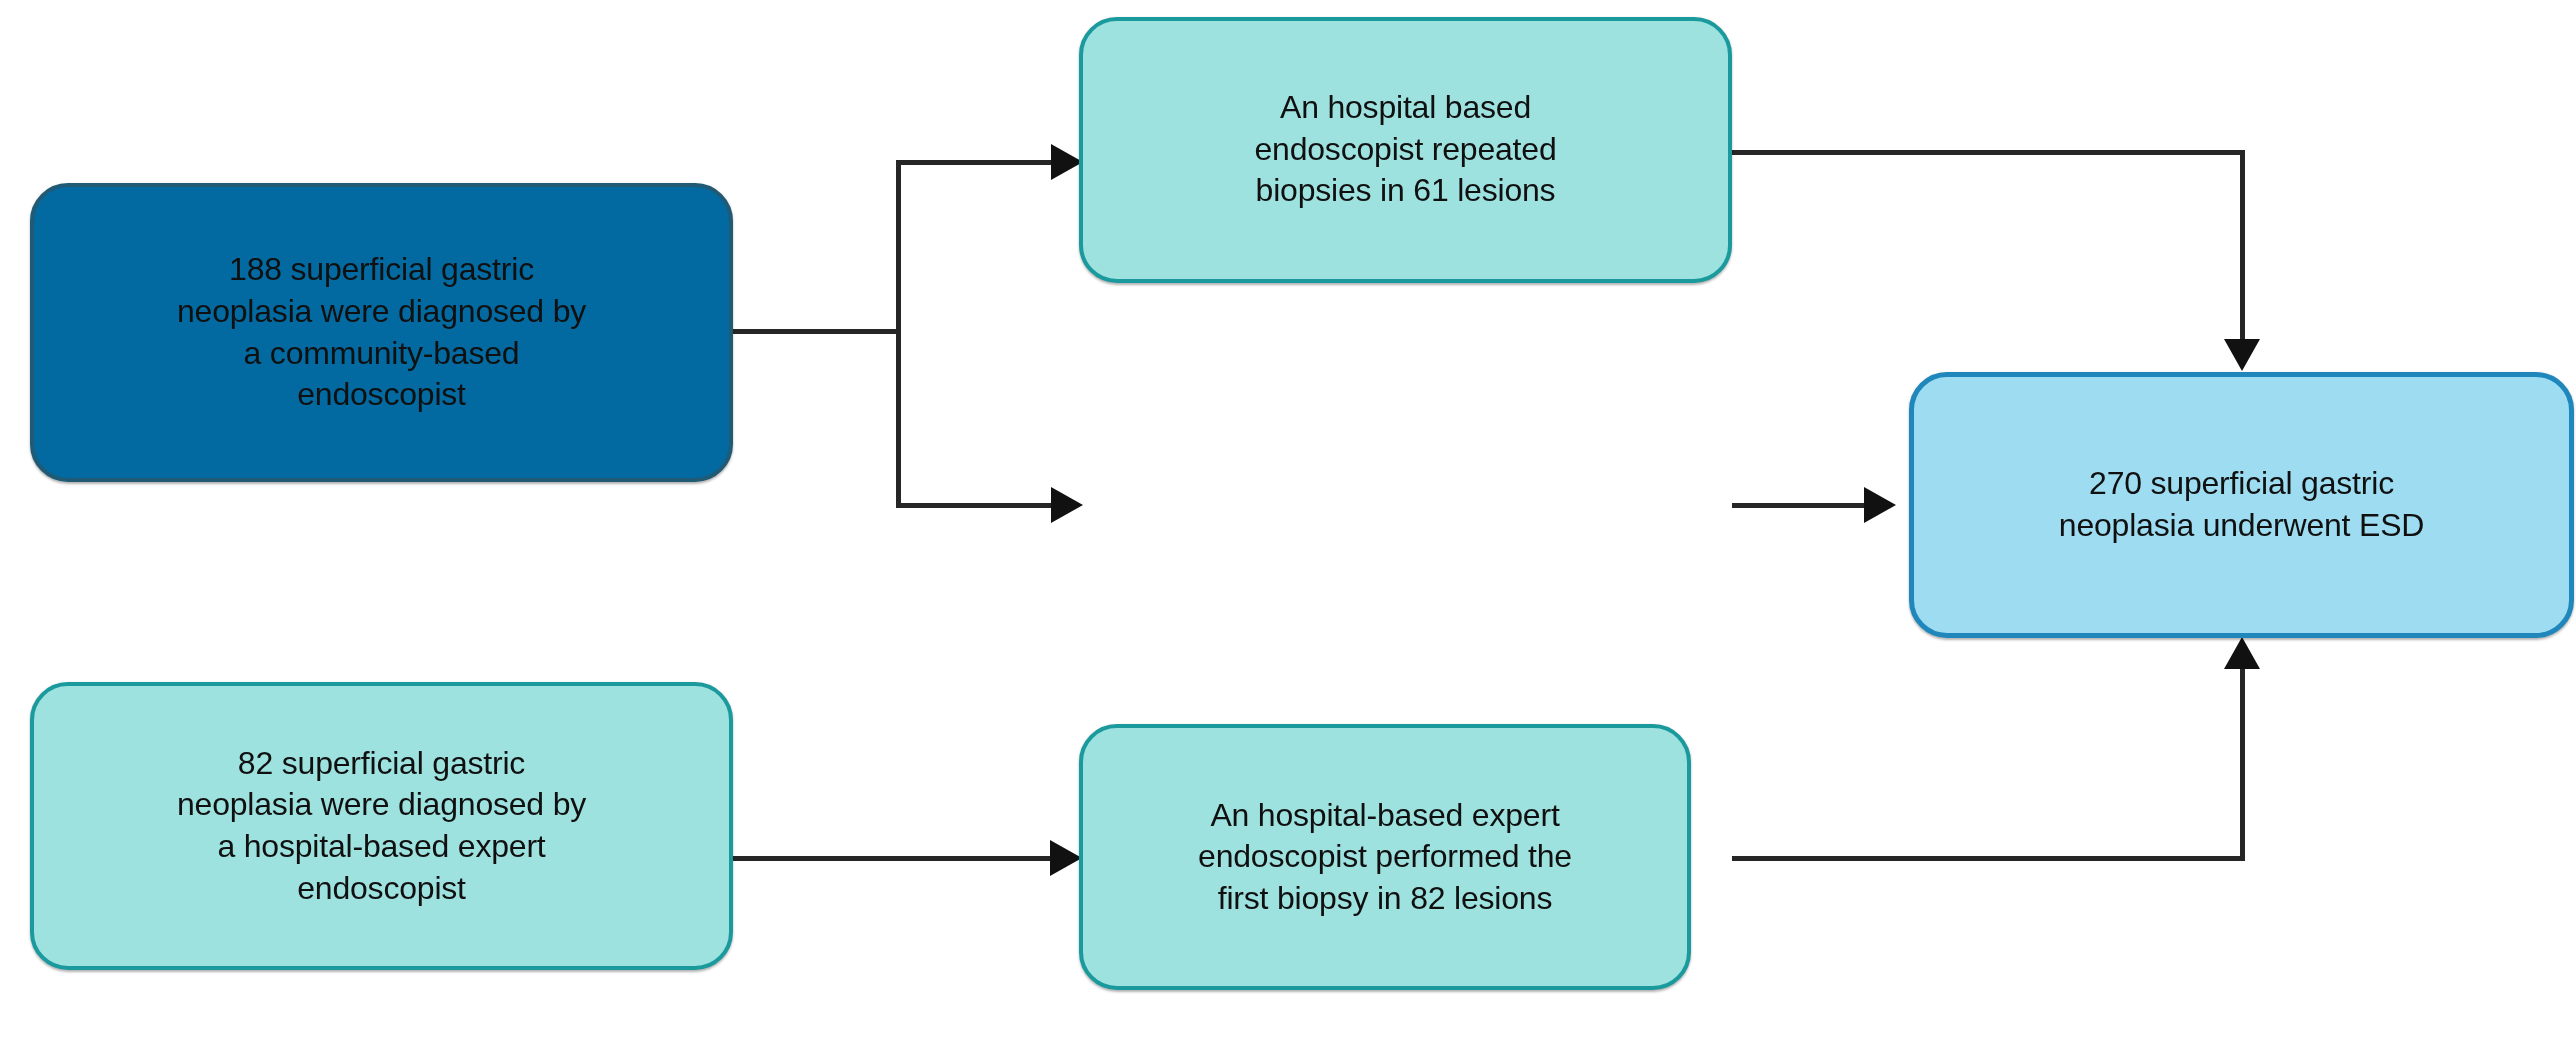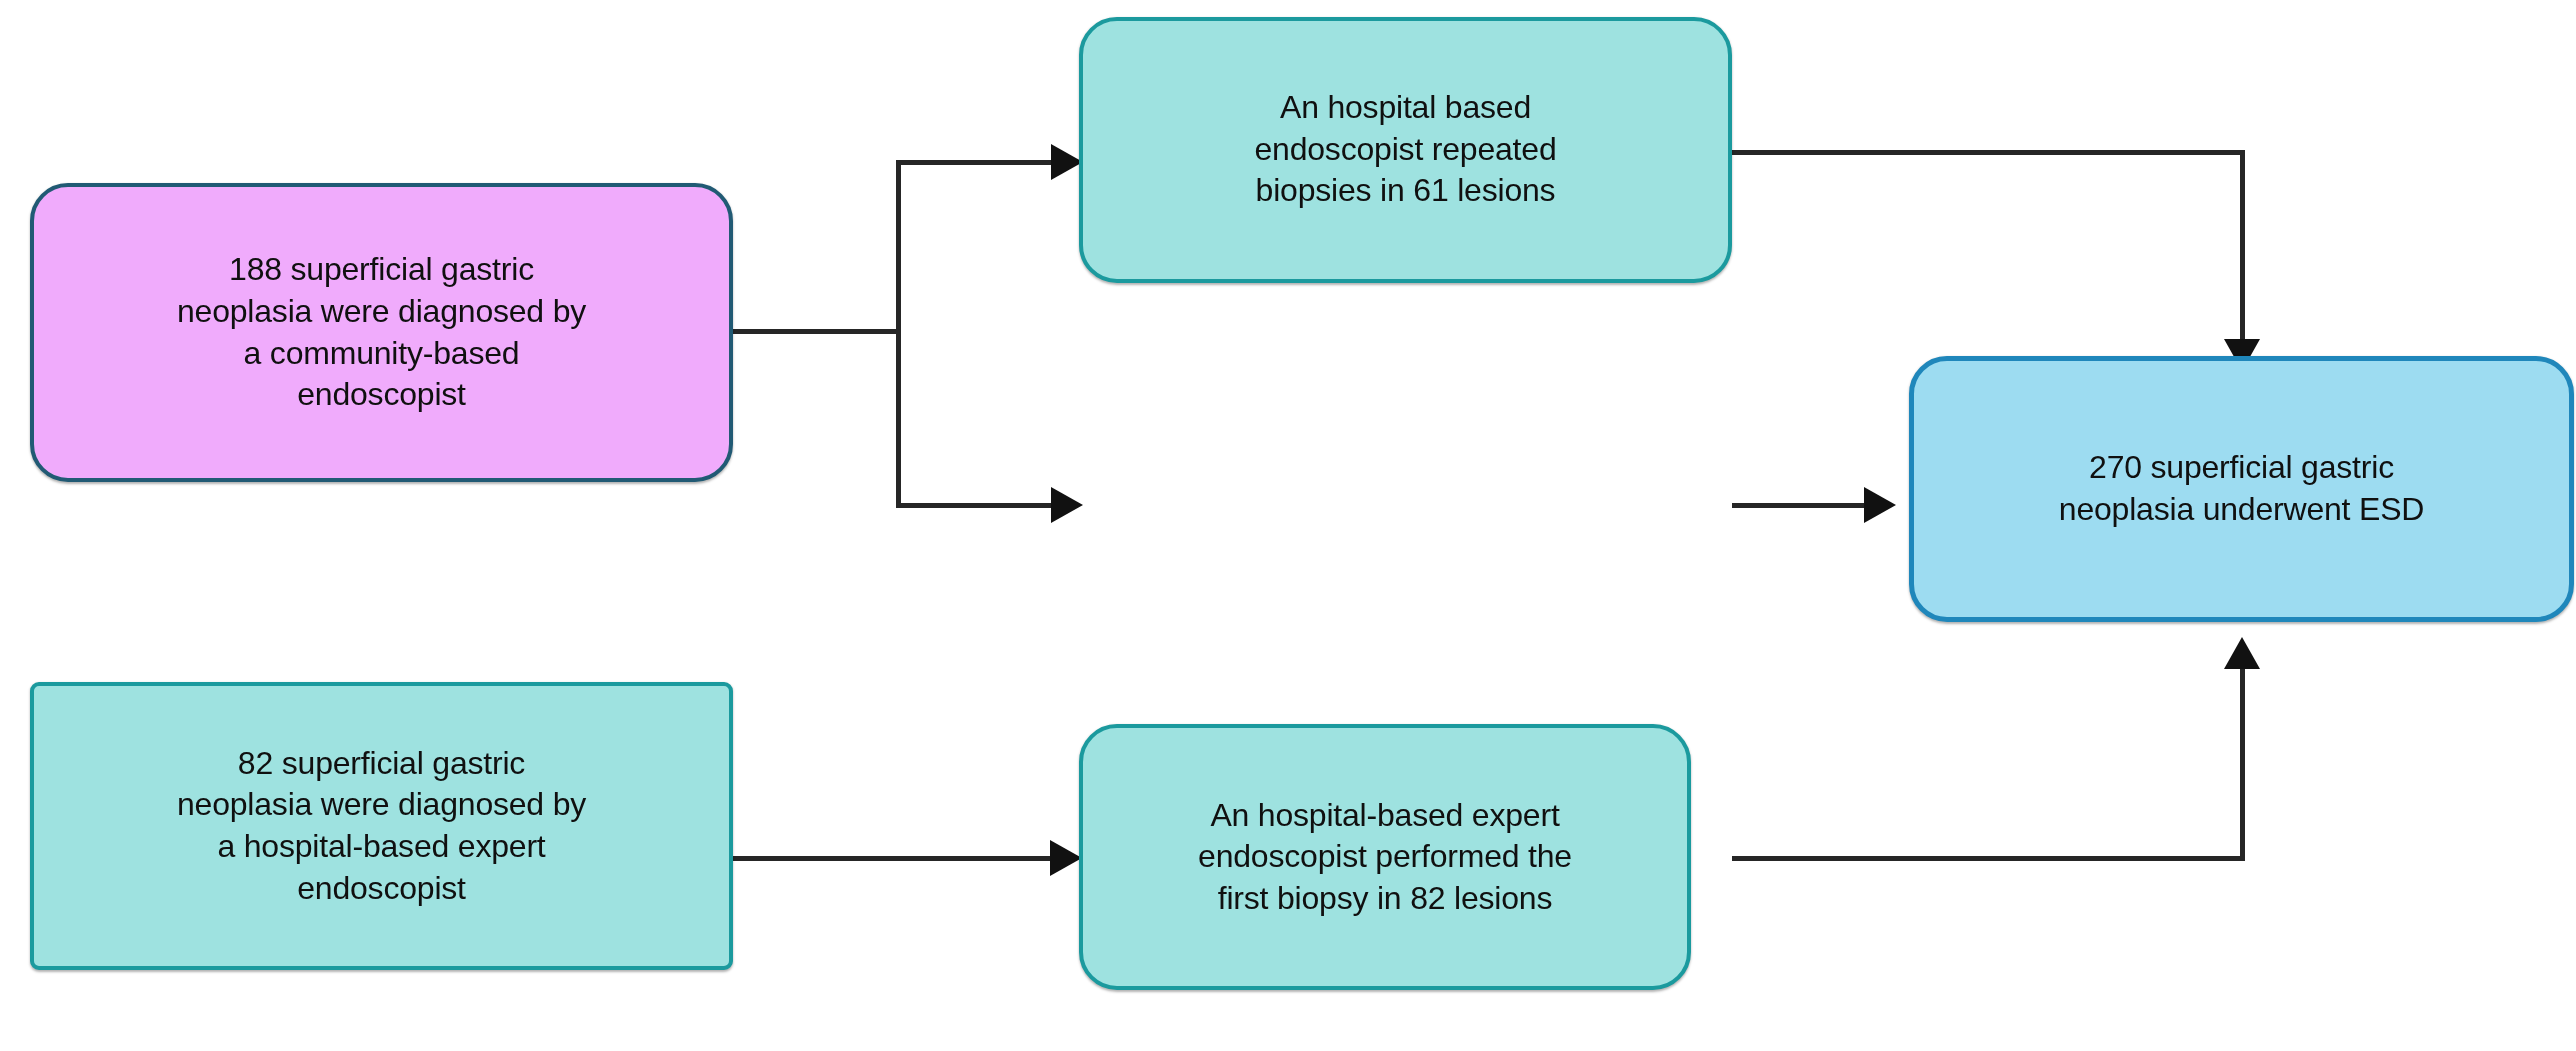--- a/index.html
+++ b/index.html
@@ -28,21 +28,21 @@
     border-radius: 38px;
     font-size: 32px;
     line-height: 1.30;
     color: #101010;
     padding: 8.3px 15px;
     white-space: pre-line;
     letter-spacing: -0.2px;
     box-shadow: 0 1.7px 2.5px rgba(0,0,0,0.30);
   }
   .node-gray {
-    background: #f0abfc;
+    background: #0369a1;
     border: 4.2px solid #215a74;
   }
   .node-turq {
     background: #9ee2e0;
     border: 4.2px solid #1b9a9e;
   }
   .node-sky {
     background: #9ddcf1;
     border: 5px solid #1f87bb;
   }
@@ -110,26 +110,26 @@
 endoscopist</span>
   </div>
 
   <div class="node node-turq" style="left:1079px; top:16.6px; width:653px; height:266px;">
     <span>An hospital based
 endoscopist repeated
 biopsies in 61 lesions</span>
   </div>
 
 
-  <div class="node node-sky" style="left:1909px; top:356px; width:665px; height:266px;">
+  <div class="node node-sky" style="left:1909px; top:372px; width:665px; height:266px;">
     <span>270 superficial gastric
 neoplasia  underwent ESD</span>
   </div>
 
-  <div class="node node-turq" style="left:30px; top:682px; width:703px; height:288px;border-radius:9px;">
+  <div class="node node-turq" style="left:30px; top:682px; width:703px; height:288px;">
     <span>82 superficial gastric
 neoplasia were diagnosed by
 a hospital-based expert
 endoscopist</span>
   </div>
 
   <div class="node node-turq" style="left:1079px; top:724px; width:612px; height:266px;">
     <span>An hospital-based expert
 endoscopist performed the
 first biopsy in 82 lesions</span>

